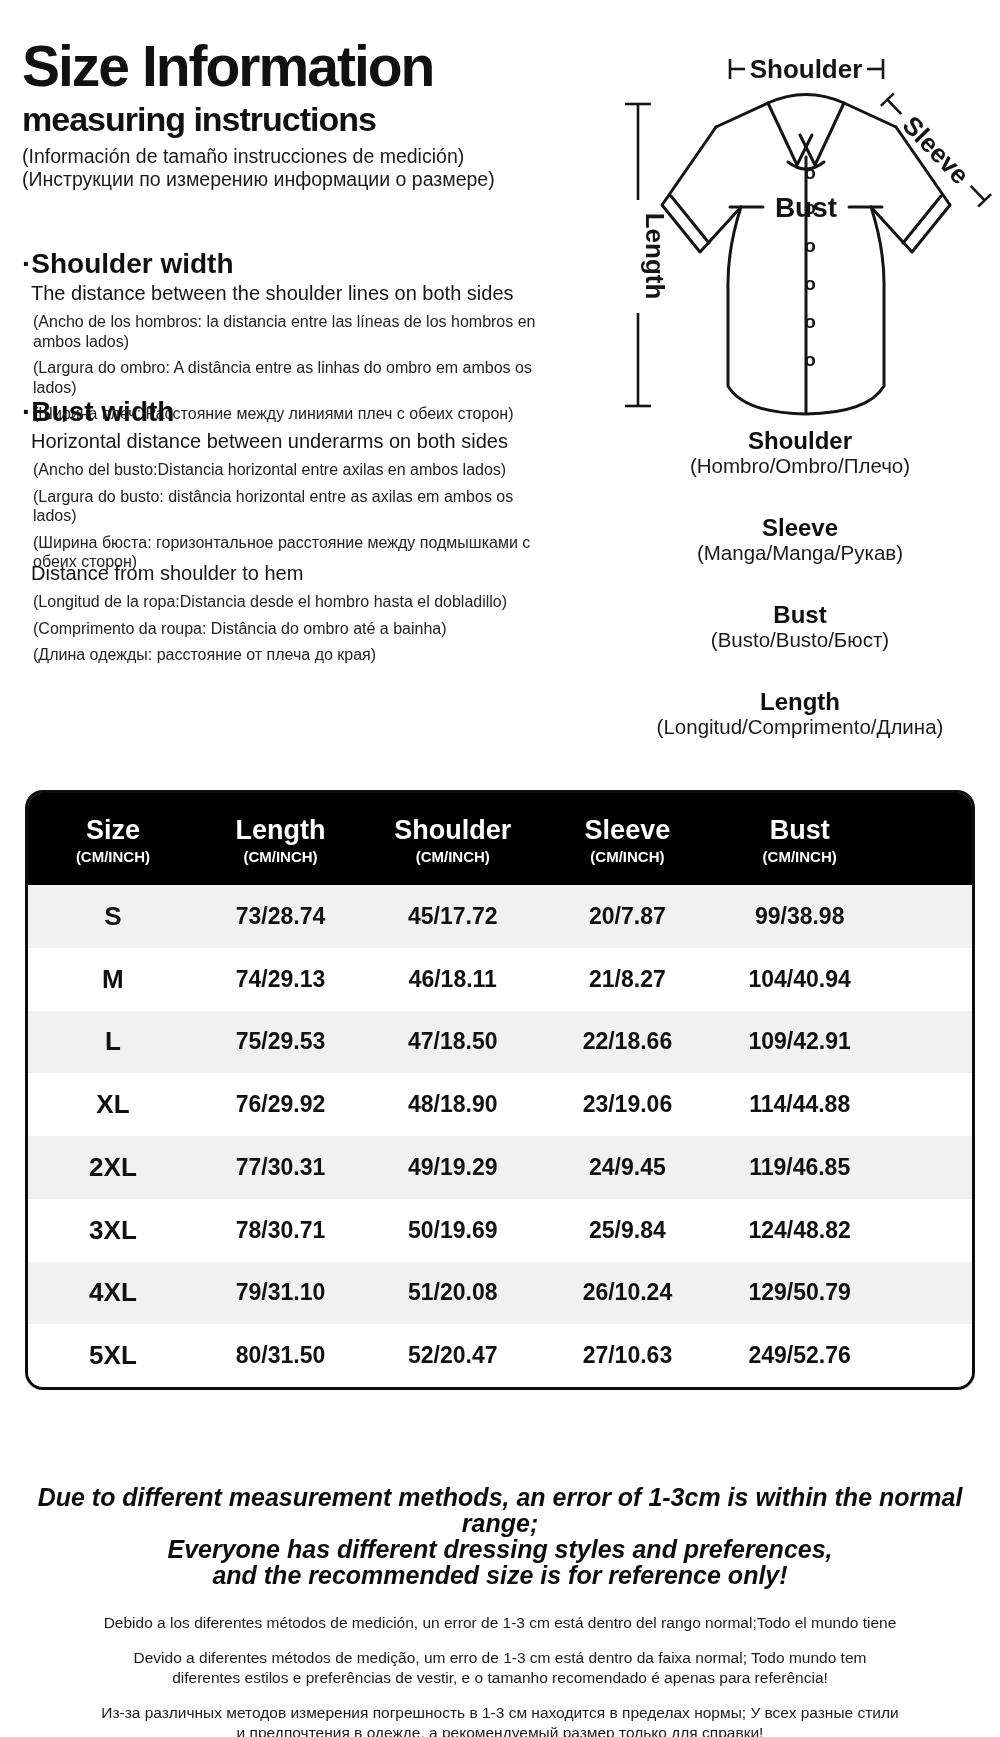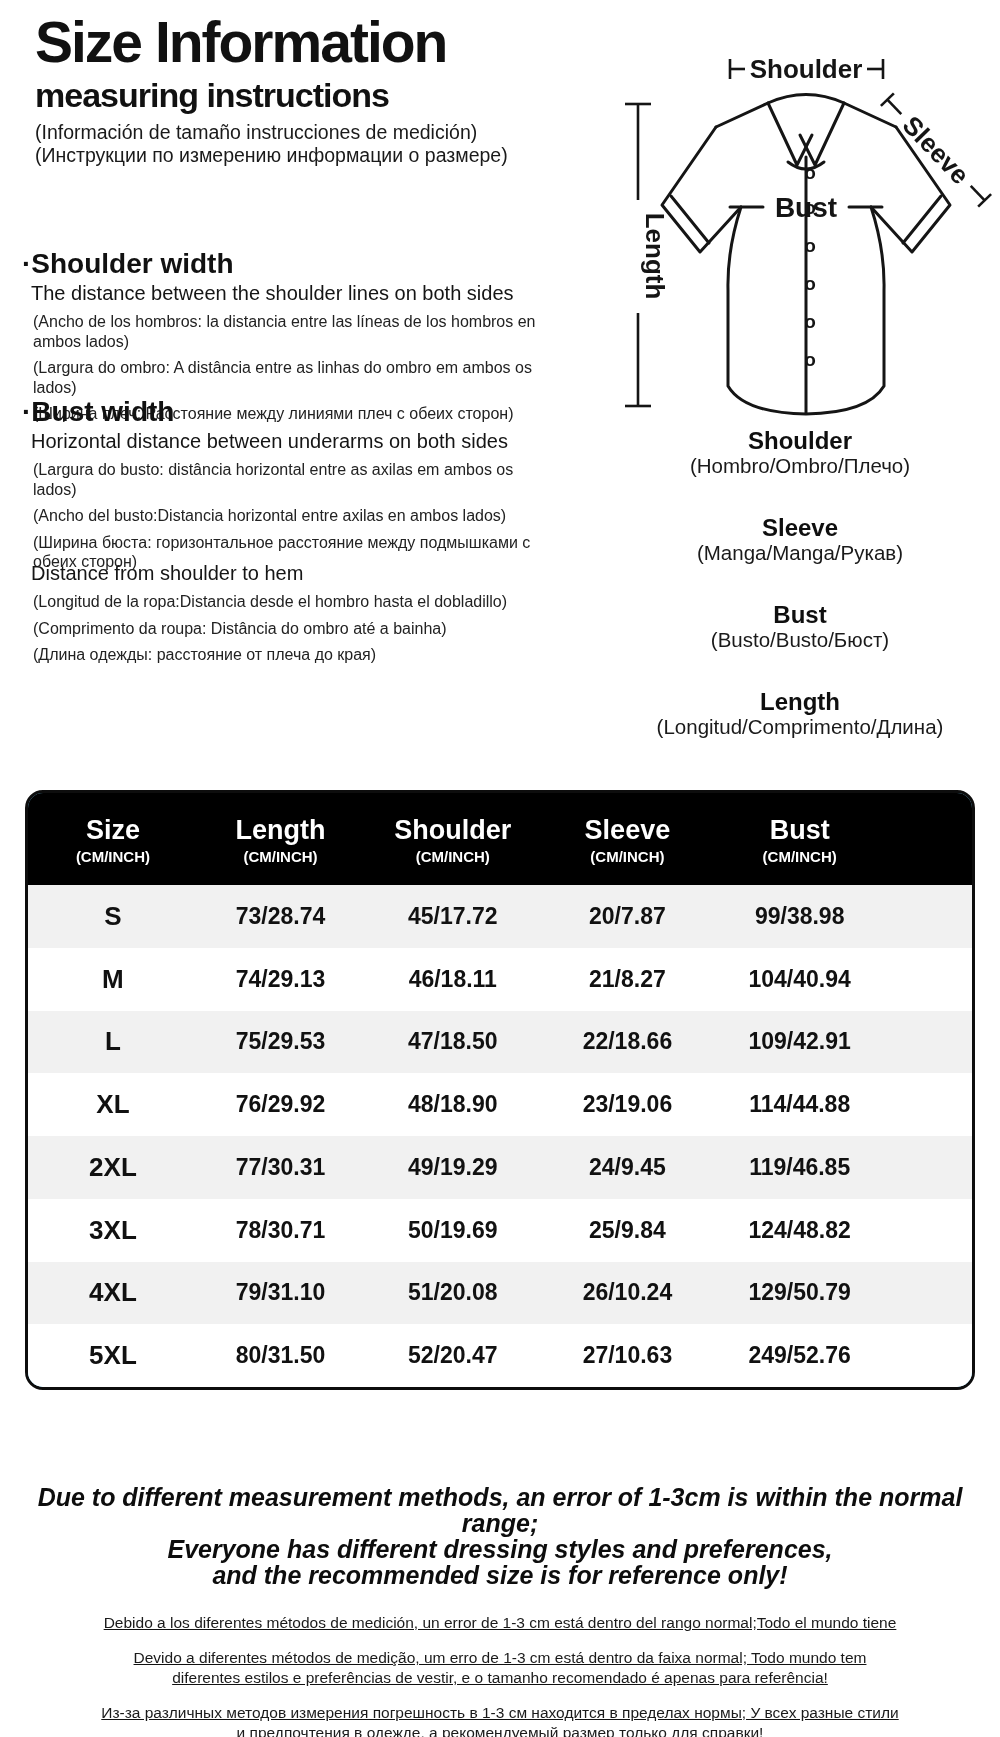--- a/index.html
+++ b/index.html
@@ -2,21 +2,21 @@
 <html><head>
 <meta charset="utf-8">
 <style>
   html,body { margin:0; padding:0; background:#ffffff; }
   .page {
     position:relative; width:1000px; height:1737px; background:#ffffff;
     font-family:"Liberation Sans","DejaVu Sans",sans-serif; color:#111;
     overflow:hidden;
   }
   
-  .header { position:absolute; left:22px; top:12px; width:545px;margin-left:13px; }
+  .header { position:absolute; left:22px; top:36px; width:545px; }
   .main-title { font-size:57px; font-weight:bold; letter-spacing:-2px; line-height:60px; margin:0; }
   .sub-title  { font-size:34px; font-weight:bold; letter-spacing:-1px; line-height:38px; margin:4px 0 0 0; }
   .title-trans { margin-top:7px; }
   .title-trans div { font-size:19.5px; line-height:23px; color:#1a1a1a; }
 
   
   .sec { position:absolute; left:22px; width:535px; }
   .sec1 { top:248px; } .sec2 { top:396px; } .sec3 { top:560px; }
   .sec-title { font-size:28px; font-weight:bold; line-height:32px; }
   .sec-desc  { font-size:20px; line-height:24px; margin:1px 0 0 9px; color:#151515; }
@@ -43,21 +43,21 @@
   .col-unit  { display:block; font-size:15px; font-weight:bold; line-height:18px; margin-top:3px; }
   .size-table tbody td { text-align:center; font-weight:bold; font-size:23px; color:#111; }
   .size-table tbody td.size { font-size:26px; }
   .size-table tbody tr { height:62px; }
   .size-table tbody tr:nth-child(odd) { background:#f1f1f1; }
   .size-table tbody tr:nth-child(even) { background:#ffffff; }
 
   
   .notes { position:absolute; left:0; top:1484px; width:1000px; text-align:center; }
   .note-en div { font-size:25px; font-weight:bold; line-height:26px; color:#0d0d0d;font-style:italic; }
-  .note-sm { margin-top:15px;text-decoration:underline; }
+  .note-sm { margin-top:15px; }
   .note-sm div { font-size:15.5px; line-height:20px; color:#1a1a1a; }
   .note-es { margin-top:25px; }
 </style>
 </head>
 <body>
 
 <div class="page">
 
   <div class="header">
     <h1 class="main-title">Size Information</h1>
@@ -75,22 +75,22 @@
       <p>(Ancho de los hombros: la distancia entre las líneas de los hombros en ambos lados)</p>
       <p>(Largura do ombro: A distância entre as linhas do ombro em ambos os lados)</p>
       <p>(Ширина плеч: Расстояние между линиями плеч с обеих сторон)</p>
     </div>
   </div>
 
   <div class="sec sec2">
     <div class="sec-title"><span>·</span><span>Bust width</span></div>
     <div class="sec-desc">Horizontal distance between underarms on both sides</div>
     <div class="sec-trans">
+      <p>(Ancho del busto:Distancia horizontal entre axilas en ambos lados)</p>
       <p>(Largura do busto: distância horizontal entre as axilas em ambos os lados)</p>
-      <p>(Ancho del busto:Distancia horizontal entre axilas en ambos lados)</p>
       <p>(Ширина бюста: горизонтальное расстояние между подмышками с обеих сторон)</p>
     </div>
   </div>
 
   <div class="sec sec3">
     <div class="sec-desc">Distance from shoulder to hem</div>
     <div class="sec-trans">
       <p>(Longitud de la ropa:Distancia desde el hombro hasta el dobladillo)</p>
       <p>(Comprimento da roupa: Distância do ombro até a bainha)</p>
       <p>(Длина одежды: расстояние от плеча до края)</p>

